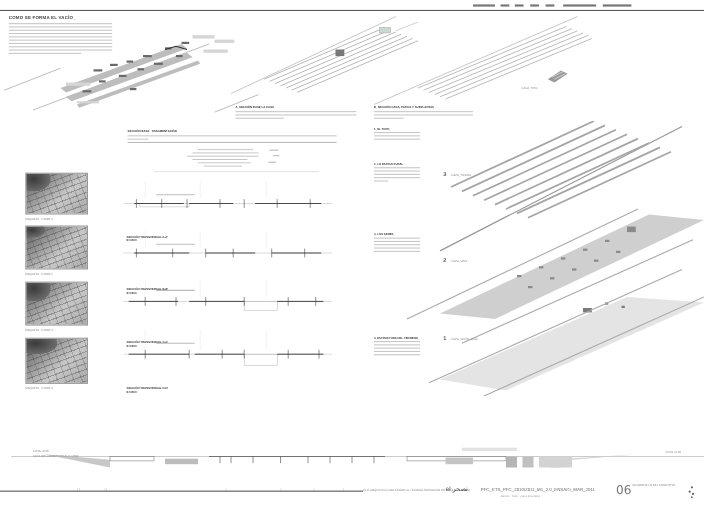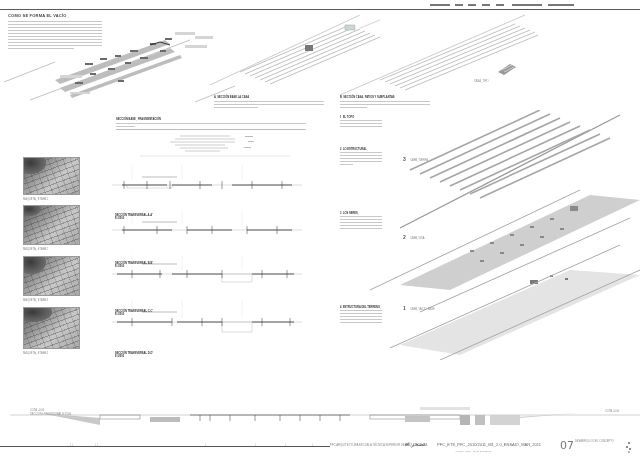--- a/index.html
+++ b/index.html
@@ -403,20 +403,20 @@
 <div class="abs tick" style="left:95px;top:443px;">⁞ ⁞</div>
 <div class="abs tick" style="left:205px;top:443px;">⁞</div>
 <div class="abs tick" style="left:255px;top:443px;">⁞</div>
 <div class="abs tick" style="left:285px;top:443px;">⁞</div>
 <div class="abs tick" style="left:312px;top:443px;">⁞</div>
 
 <div class="abs" style="left:330px;top:443px;font-size:2.8px;color:#888;">PFC  ARQUITECTURA  ESCUELA TÉCNICA SUPERIOR DE ARQUITECTURA</div>
 <div class="abs" style="left:405px;top:440px;font-size:6px;color:#555;">el  تصحر</div>
 <div class="abs" style="left:437px;top:442px;font-size:4px;color:#666;">PFC_ETS_PFC_2010/2011_M1_2.0_ENSAIO_MAR_2011</div>
 <div class="abs" style="left:455px;top:450px;font-size:2.4px;color:#999;">Alumno · Tutor · Curso 2010/2011</div>
-<div class="abs page-num" style="left:560px;top:439px;">07</div>
+<div class="abs page-num" style="left:560px;top:439px;">06</div>
 <div class="abs" style="left:575px;top:440px;font-size:2.6px;color:#888;">DESARROLLO DEL CONCEPTO</div>
 <svg class="abs" style="left:623px;top:440px;" width="12" height="14">
   <circle cx="6" cy="3" r="1" fill="#666"></circle>
     <circle cx="4" cy="7" r="1" fill="#666"></circle>
     <circle cx="7" cy="9" r="1" fill="#666"></circle>
     <circle cx="6" cy="12" r="0.8" fill="#666"></circle>
 </svg>
 
 </body></html>

